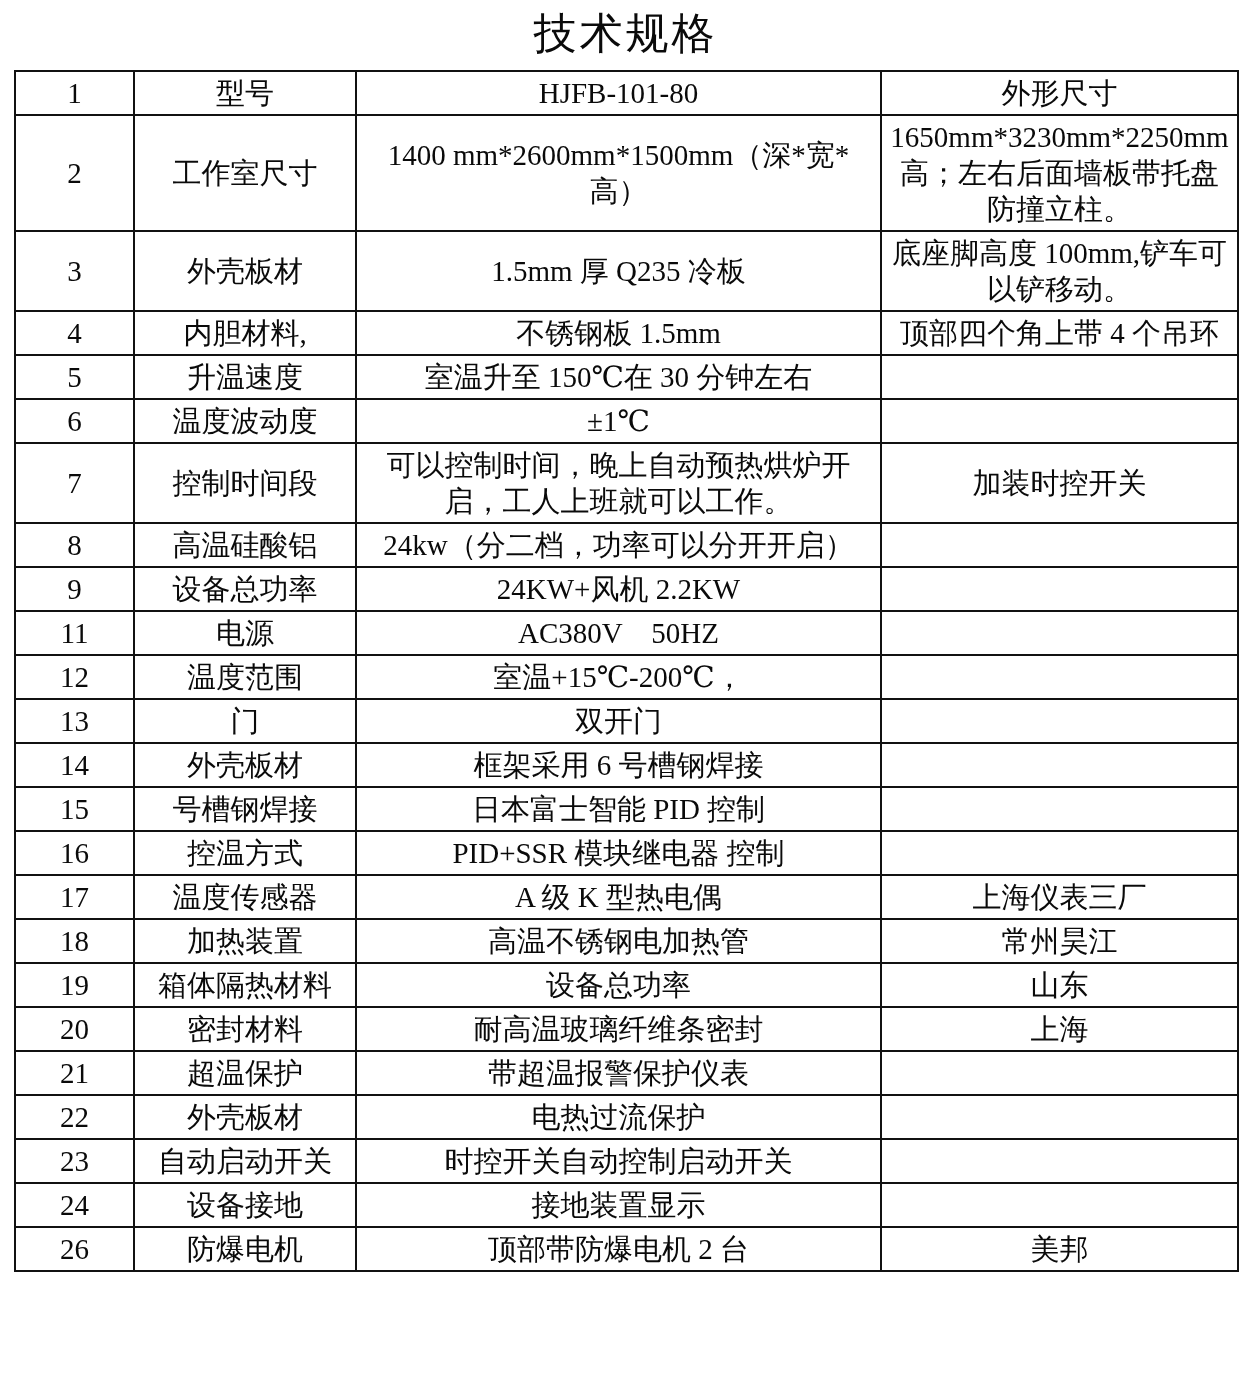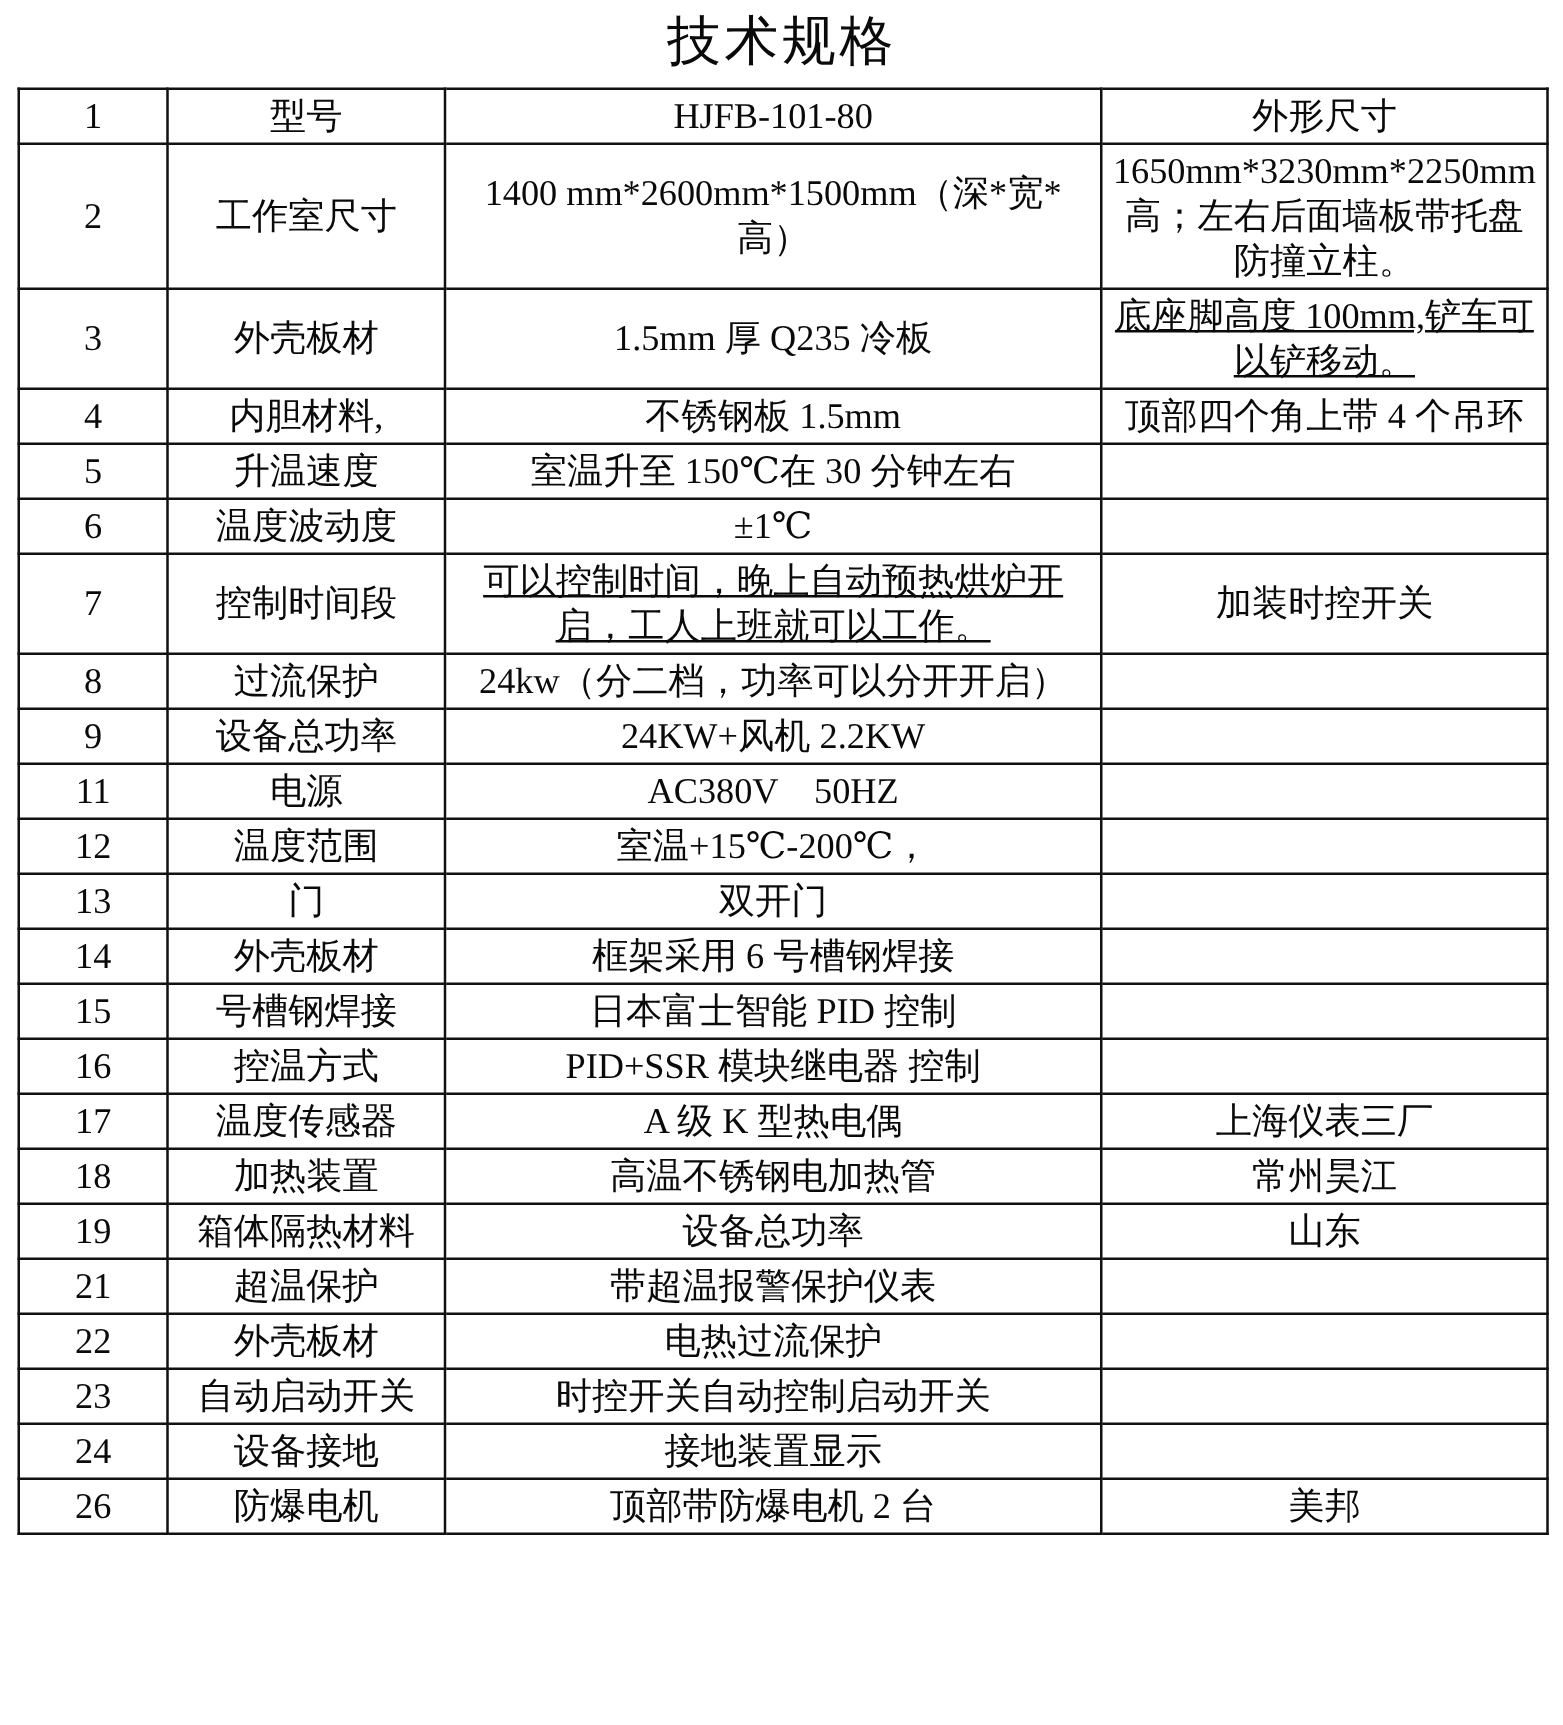--- a/index.html
+++ b/index.html
@@ -37,21 +37,21 @@
     padding: 3px 5px;
     text-align: center;
     vertical-align: middle;
     word-break: break-word;
     overflow-wrap: break-word;
   }
   td.col-num  { }
   td.col-name { }
   td.col-value { }
   td.col-note { }
-  td.align-left { text-align: left; text-decoration: underline; }
+  td.align-left { text-align: left; }
 </style>
 </head>
 <body>
 
 <div class="page">
   <h1 class="title">技术规格</h1>
   <table class="spec-table">
     <colgroup>
       <col style="width:119px">
       <col style="width:222px">
@@ -96,21 +96,21 @@
           <td class="col-note"></td>
         </tr>
         <tr>
           <td class="col-num">7</td>
           <td class="col-name">控制时间段</td>
           <td class="col-value align-left">可以控制时间，晚上自动预热烘炉开启，工人上班就可以工作。</td>
           <td class="col-note">加装时控开关</td>
         </tr>
         <tr>
           <td class="col-num">8</td>
-          <td class="col-name">过流保护</td>
+          <td class="col-name">高温硅酸铝</td>
           <td class="col-value">24kw（分二档，功率可以分开开启）</td>
           <td class="col-note"></td>
         </tr>
         <tr>
           <td class="col-num">9</td>
           <td class="col-name">设备总功率</td>
           <td class="col-value">24KW+风机 2.2KW</td>
           <td class="col-note"></td>
         </tr>
         <tr>
@@ -159,20 +159,26 @@
           <td class="col-num">18</td>
           <td class="col-name">加热装置</td>
           <td class="col-value">高温不锈钢电加热管</td>
           <td class="col-note">常州昊江</td>
         </tr>
         <tr>
           <td class="col-num">19</td>
           <td class="col-name">箱体隔热材料</td>
           <td class="col-value">设备总功率</td>
           <td class="col-note">山东</td>
+        </tr>
+        <tr>
+          <td class="col-num">20</td>
+          <td class="col-name">密封材料</td>
+          <td class="col-value">耐高温玻璃纤维条密封</td>
+          <td class="col-note">上海</td>
         </tr>
         <tr>
           <td class="col-num">21</td>
           <td class="col-name">超温保护</td>
           <td class="col-value">带超温报警保护仪表</td>
           <td class="col-note"></td>
         </tr>
         <tr>
           <td class="col-num">22</td>
           <td class="col-name">外壳板材</td>

